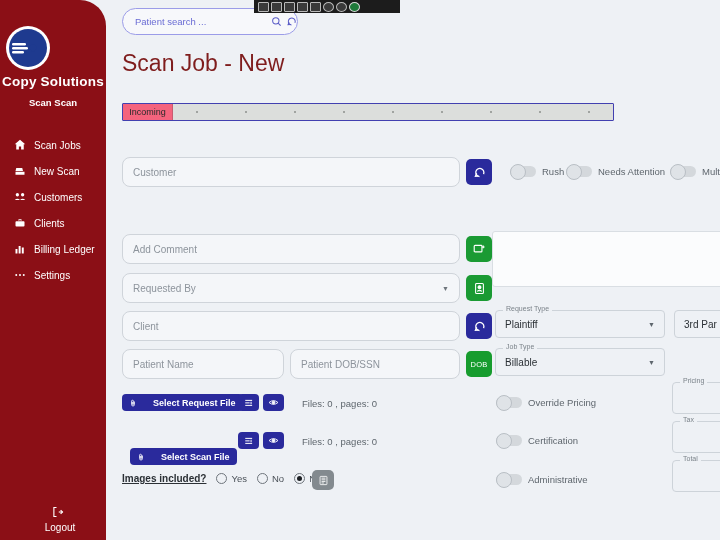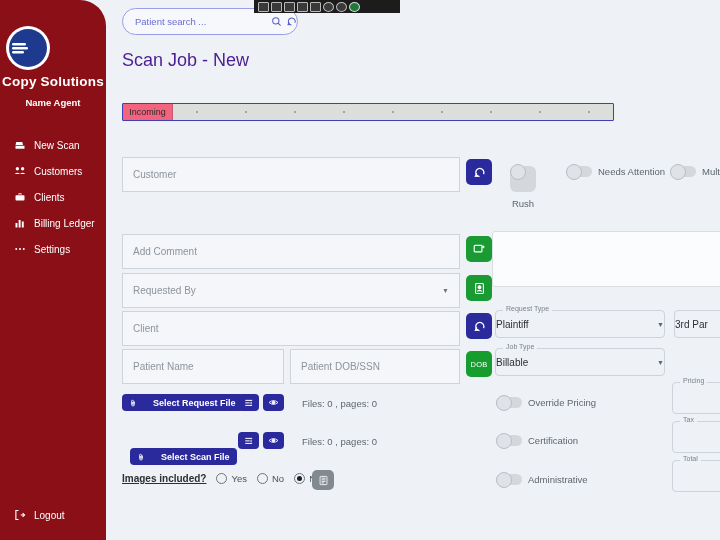--- a/index.html
+++ b/index.html
@@ -52,21 +52,21 @@
   .nav-item .ic {
     width: 20px; display: flex; align-items: center; justify-content: center;
     color: #fff; flex: 0 0 20px;
   }
   .nav-item .lbl { margin-left: 4px; white-space: nowrap; }
   .nav-spacer { flex: 1; }
   .logout {
     display: flex; align-items: center;
     height: 26px; padding-left: 10px;
     color: #fff; font-size: 10px;
-    margin-bottom: 12px; cursor: pointer;
+    margin-bottom: 12px; cursor: pointer; flex-direction: column;
   }
   .logout .ic { width: 20px; display:flex; align-items:center; justify-content:center; flex:0 0 20px;}
   .logout .lbl { margin-left: 4px; }
 
   
   .main {
     position: absolute; left: 106px; top: 0;
     width: 614px; height: 540px;
     background: #eef1f5;
   }
@@ -83,21 +83,21 @@
   .search-box input {
     flex: 1; border: none; outline: none; background: transparent;
     font-size: 9.5px; font-family: "Liberation Sans", sans-serif;
     color: #4f51c9;
   }
   .search-box input::placeholder { color: #6a6cd4; }
   .search-ic { color: #5a5cc7; margin-left: 4px; display: flex; align-items: center; }
 
   .page-title {
     position: absolute; left: 16px; top: 50px;
-    font-size: 18px; color: #4c1d95; font-weight: normal;
+    font-size: 23px; color: #7f1d1d; font-weight: normal;
   }
 
   
   .toolbar-strip {
     position: absolute; left: 254px; top: 0;
     width: 146px; height: 13px;
     background: #1c1c1c;
     display: flex; align-items: center; gap: 2px;
     padding: 0 4px;
     z-index: 6;
@@ -133,22 +133,22 @@
     flex: 1; display: flex; align-items: center; justify-content: center;
   }
   .step-dot i {
     width: 2px; height: 2px; background: #8d8f8d; display: block; border-radius: 50%;
   }
 
   
   .fld {
     background: #f4f6f9;
     border: 1px solid #cfd4da;
-    border-radius: 0;
-    height: 35px;
+    border-radius: 8px;
+    height: 30px;
     display: flex; align-items: center;
     padding: 0 10px;
     font-size: 10px;
     color: #8d949c;
     position: absolute;
   }
   .fld .caret { margin-left: auto; color: #6e757c; font-size: 7px; }
 
   
   .sqbtn {
@@ -177,21 +177,21 @@
   }
   .tgl-lbl { font-size: 9.5px; color: #5e666d; white-space: nowrap; }
 
   
   .ofld {
     position: absolute;
     border: 1px solid #cdd3d9;
     border-radius: 4px;
     background: transparent;
     display: flex; align-items: center;
-    padding: 0 0;
+    padding: 0 9px;
     font-size: 10px; color: #2b3035;
   }
   .ofld > .legend {
     position: absolute; top: -6px; left: 7px;
     background: #eef1f5;
     padding: 0 3px;
     font-size: 7px; color: #7b838a;
     white-space: nowrap;
   }
   .ofld .caret { margin-left: auto; color: #5e666d; font-size: 7px; }
@@ -254,24 +254,32 @@
       <circle cx="24" cy="24" r="19" fill="#1e3a8f"></circle>
       <path d="M30 13 A11 11 0 1 0 30 35 A8 8 0 1 1 30 13 Z" fill="#ffffff"></path>
       <circle cx="29" cy="24" r="3.4" fill="#1e3a8f"></circle>
       <rect x="8" y="19" width="14" height="2.4" rx="1.2" fill="#ffffff"></rect>
       <rect x="8" y="23" width="16" height="2.4" rx="1.2" fill="#ffffff"></rect>
       <rect x="8" y="27" width="12" height="2.4" rx="1.2" fill="#ffffff"></rect>
     </svg>
   </div>
 
   <div class="brand-title">Copy Solutions</div>
-  <div class="brand-sub">Name Agent</div>
+  <div class="brand-sub">Scan Scan</div>
 
   <div class="nav">
 
+    <div class="nav-item">
+      <span class="ic">
+        <svg width="12" height="12" viewBox="0 0 16 16" fill="#fff">
+            <path d="M8 1 L15 7 L13 7 L13 14 L9.5 14 L9.5 10 L6.5 10 L6.5 14 L3 14 L3 7 L1 7 Z"></path>
+          </svg>
+      </span>
+      <span class="lbl">Scan Jobs</span>
+    </div>
 
     <div class="nav-item">
       <span class="ic">
         <svg width="12" height="12" viewBox="0 0 16 16" fill="#fff">
             <path d="M2 9 L14 9 L14 13 L2 13 Z"></path>
             <path d="M3 4 L11 4 L12 8 L2 8 Z"></path>
           </svg>
       </span>
       <span class="lbl">New Scan</span>
     </div>
@@ -401,21 +409,21 @@
 
   <div class="fld" style="left:16px; top:157px; width:338px;">Customer</div>
 
   <div class="sqbtn indigo" style="left:360px; top:159px;">
     <svg width="13" height="13" viewBox="0 0 16 16" fill="none" stroke="#fff" stroke-width="1.6">
       <path d="M13 10 A5 5 0 1 0 8 13"></path>
         <path d="M4.5 9 L3 12.6 L6.6 12.3"></path>
     </svg>
   </div>
 
-  <div class="toggle-row" style="left:404px; top:166px;flex-direction:column;">
+  <div class="toggle-row" style="left:404px; top:166px;">
     <span class="tgl"></span>
     <span class="tgl-lbl">Rush</span>
   </div>
   <div class="toggle-row" style="left:460px; top:166px;">
     <span class="tgl"></span>
     <span class="tgl-lbl">Needs Attention</span>
   </div>
   <div class="toggle-row" style="left:564px; top:166px;">
     <span class="tgl"></span>
     <span class="tgl-lbl">Multip</span>

